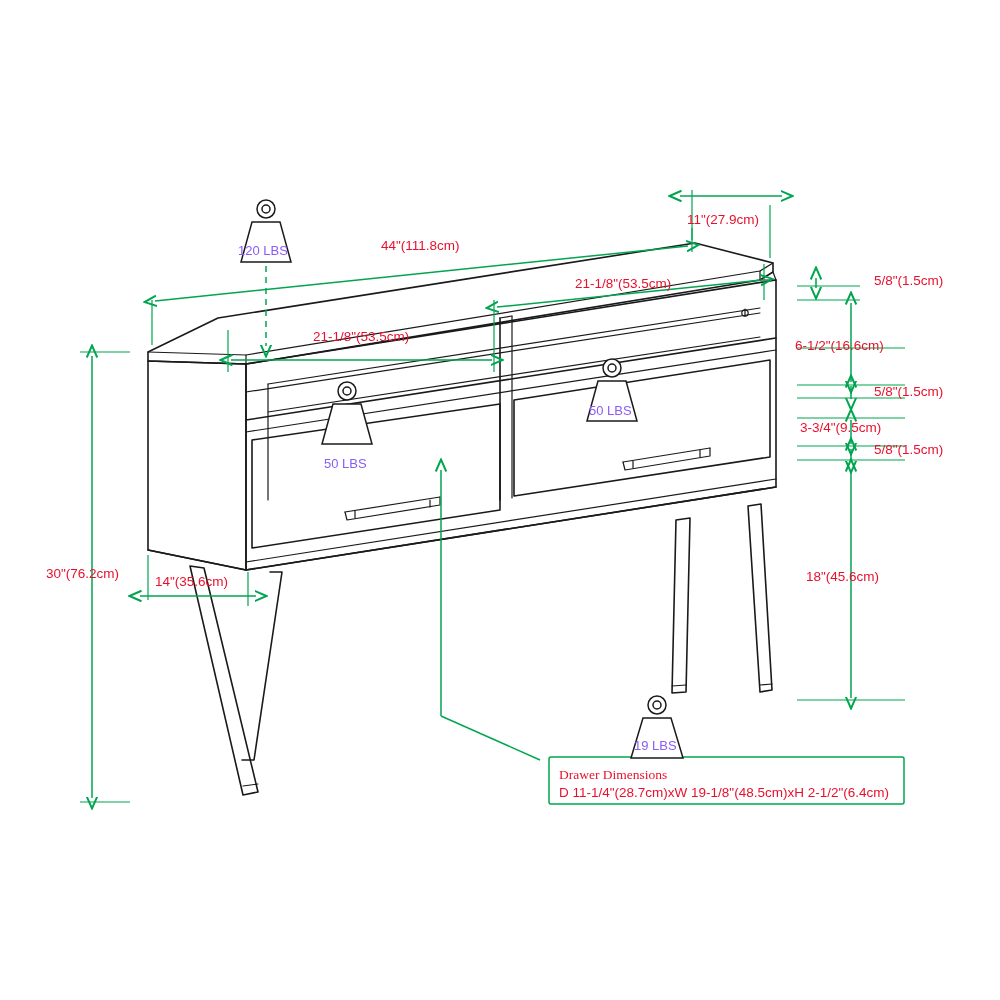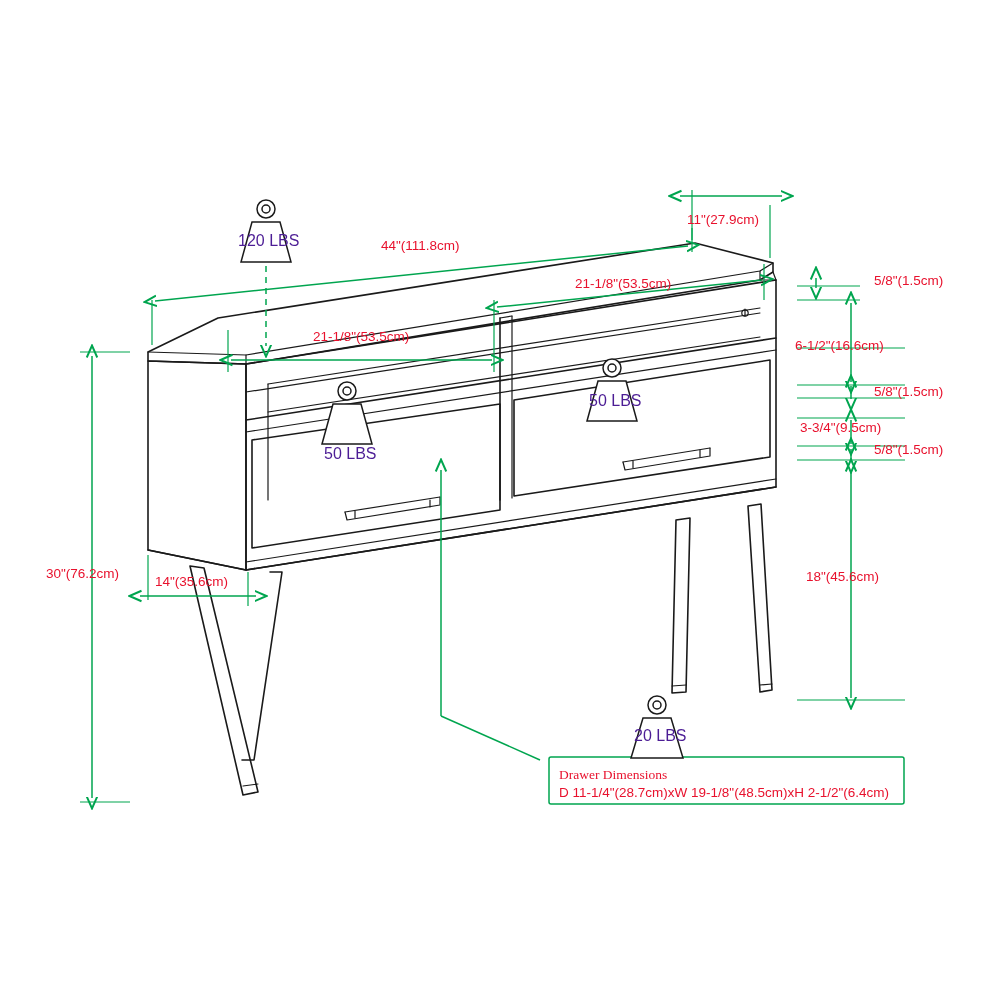--- a/index.html
+++ b/index.html
@@ -61,24 +61,25 @@
   .lbl {
     position: absolute;
     color: #e8112d;
     font-size: 13.5px;
     font-family: "Liberation Sans", sans-serif;
     white-space: nowrap;
     line-height: 1.35;
   }
   .lbl-weight {
     position: absolute;
-    color: #4c1d95;
-    font-size: 16px;
+    color: #8b5cf6;
+    font-size: 13px;
     font-family: "Liberation Sans", sans-serif;
     white-space: nowrap;
+    margin-top: 11px;
   }
   .lbl-callout {
     position: absolute;
     color: #e8112d;
     font-size: 13.5px;
     font-family: "Liberation Sans", sans-serif;
     white-space: nowrap;
     line-height: 1.45;
   }
 </style>
@@ -253,18 +254,18 @@
   <div class="lbl" style="left:874px; top:272px;">5/8"(1.5cm)</div>
   <div class="lbl" style="left:795px; top:337px;">6-1/2"(16.6cm)</div>
   <div class="lbl" style="left:874px; top:383px;">5/8"(1.5cm)</div>
   <div class="lbl" style="left:800px; top:419px;">3-3/4"(9.5cm)</div>
   <div class="lbl" style="left:874px; top:441px;">5/8"(1.5cm)</div>
   <div class="lbl" style="left:806px; top:568px;">18"(45.6cm)</div>
 
   <div class="lbl-weight" style="left:238px; top:232px;">120 LBS</div>
   <div class="lbl-weight" style="left:324px; top:445px;">50 LBS</div>
   <div class="lbl-weight" style="left:589px; top:392px;">50 LBS</div>
-  <div class="lbl-weight" style="left:634px; top:727px;">20 LBS</div>
+  <div class="lbl-weight" style="left:634px; top:727px;">19 LBS</div>
 
   <div class="lbl-callout" style="left:559px; top:765px;font-family:Liberation Serif, serif;">Drawer Dimensions</div>
   <div class="lbl-callout" style="left:559px; top:783px;">D 11-1/4"(28.7cm)xW 19-1/8"(48.5cm)xH 2-1/2"(6.4cm)</div>
 
 </div>
 
 </body></html>

